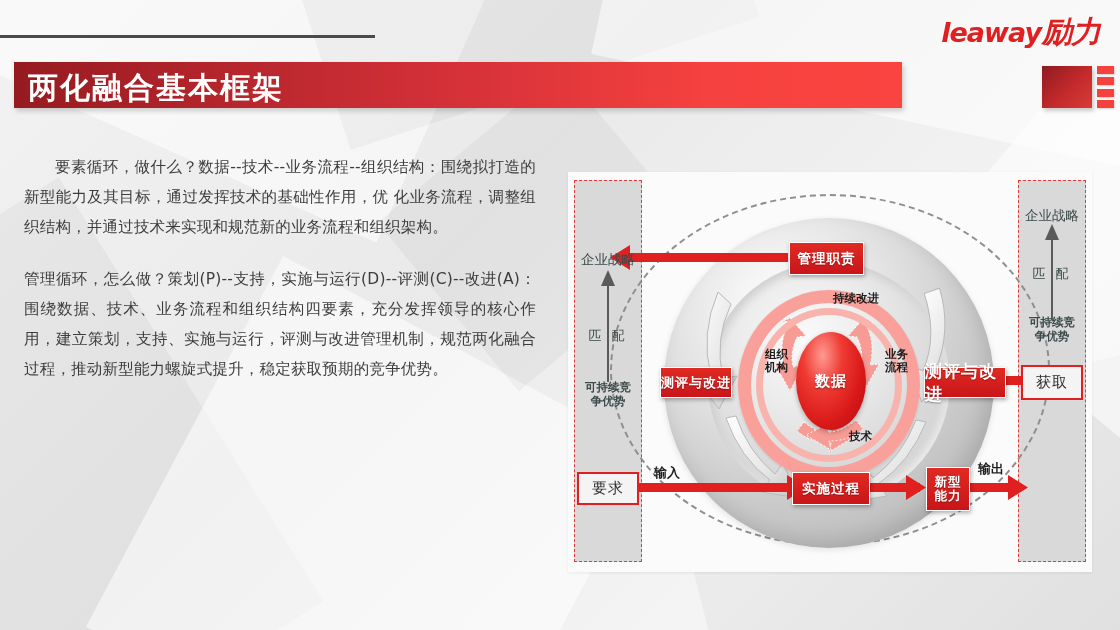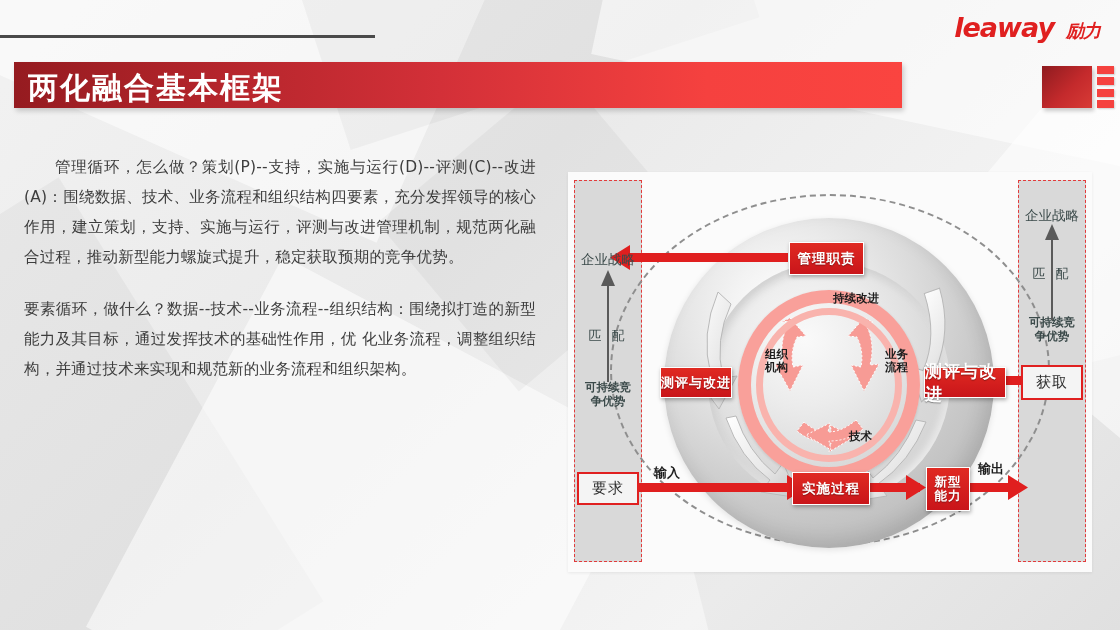--- a/index.html
+++ b/index.html
@@ -24,21 +24,21 @@
 
   
   .topbar{position:absolute;left:0;top:0;width:1120px;height:46px;z-index:5;}
   .motto{position:absolute;left:54px;top:6px;font-size:17px;color:#4b4b4b;letter-spacing:3px;
          font-family:"DejaVu Serif","Liberation Serif",serif;}
   .motto-rule{position:absolute;left:0;top:35px;width:375px;height:3px;background:#4a4a4a;}
 
   .logo{position:absolute;right:20px;top:12px;z-index:6;font-style:italic;font-weight:bold;
         font-size:27px;color:#e02020;letter-spacing:-1px;
         font-family:"DejaVu Sans","Liberation Sans",sans-serif;}
-  .logo .cn{font-size:18px;margin-left:12px;}
+  .logo .cn{font-size:30px;margin-left:1px;}
 
   
   .titleband{position:absolute;left:14px;top:62px;width:888px;height:46px;z-index:5;
     background:linear-gradient(to right,#951b20 0%,#a92127 14%,#d33038 48%,#f5413f 78%,#fa4440 100%);
     box-shadow:2px 3px 5px rgba(0,0,0,.18);}
   .titletext{position:absolute;left:14px;top:6px;color:#fff;font-size:30px;font-weight:bold;
     letter-spacing:2px;font-family:"DejaVu Sans","Liberation Sans",sans-serif;}
 
   .deco-big{position:absolute;left:1042px;top:66px;width:50px;height:42px;z-index:5;
     background:linear-gradient(135deg,#8e1b1f 0%,#c42a2c 55%,#d93b36 100%);
@@ -169,22 +169,22 @@
 </div>
 <div class="deco-big"></div>
 <div class="deco-col">
   <i></i>
     <i></i>
     <i></i>
     <i></i>
 </div>
 
 <div class="textcol">
+  <p class="para">要素循环，做什么？数据--技术--业务流程--组织结构：围绕拟打造的新型能力及其目标，通过发挥技术的基础性作用，优 化业务流程，调整组织结构，并通过技术来实现和规范新的业务流程和组织架构。</p>
   <p class="para">管理循环，怎么做？策划(P)--支持，实施与运行(D)--评测(C)--改进(A)：围绕数据、技术、业务流程和组织结构四要素，充分发挥领导的核心作用，建立策划，支持、实施与运行，评测与改进管理机制，规范两化融合过程，推动新型能力螺旋式提升，稳定获取预期的竞争优势。</p>
-  <p class="para">要素循环，做什么？数据--技术--业务流程--组织结构：围绕拟打造的新型能力及其目标，通过发挥技术的基础性作用，优 化业务流程，调整组织结构，并通过技术来实现和规范新的业务流程和组织架构。</p>
 </div>
 
 <div class="diagram">
 
   <div class="dash-col dash-left"></div>
   <div class="dash-col dash-right"></div>
 
 
   <div class="bigdash"></div>
   <div class="sphere">
@@ -219,20 +219,23 @@
   <div class="ring"></div>
   <div class="ring2"></div>
 
   <div class="el el-top">持续改进</div>
   <div class="el el-left" style="white-space:pre-line">组织
 机构</div>
   <div class="el el-right" style="white-space:pre-line">业务
 流程</div>
   <div class="el el-bot">技术</div>
 
+  <div class="core">
+    <span>数据</span>
+  </div>
 
   <svg class="redsvg" viewBox="0 0 524 400">
     <g fill="#e01f1f">
 
       <rect x="62" y="81" width="158" height="9"></rect>
       <polygon points="62,73 42,85.5 62,98"></polygon>
 
       <rect x="424" y="204" width="30" height="9"></rect>
       <polygon points="424,199 414,208.5 424,218"></polygon>
       <polygon points="454,199 464,208.5 454,218"></polygon>

